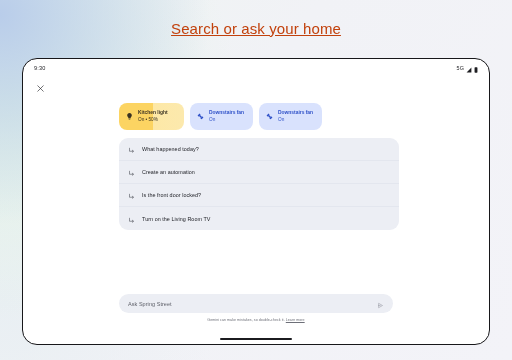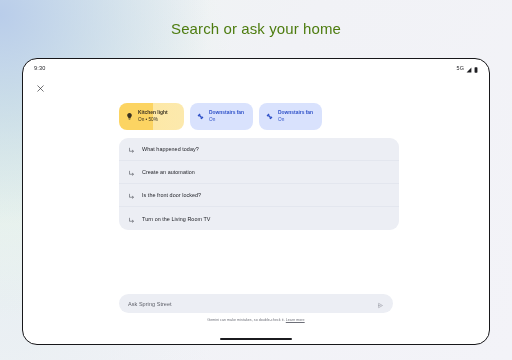--- a/index.html
+++ b/index.html
@@ -29,22 +29,23 @@
 
   
   #page-title {
     position: absolute;
     top: 0; left: 0; right: 0;
     height: 56px;
     display: flex;
     align-items: center;
     justify-content: center;
     font-size: 15px;
-    color: #4d7c0f;
+    color: #c2410c;
     letter-spacing: .1px;
+    text-decoration: underline;
   }
 
   
   #tablet-frame {
     position: absolute;
     left: 22px;
     top: 58px;
     width: 468px;
     height: 287px;
     border: 1.6px solid #17171a;

